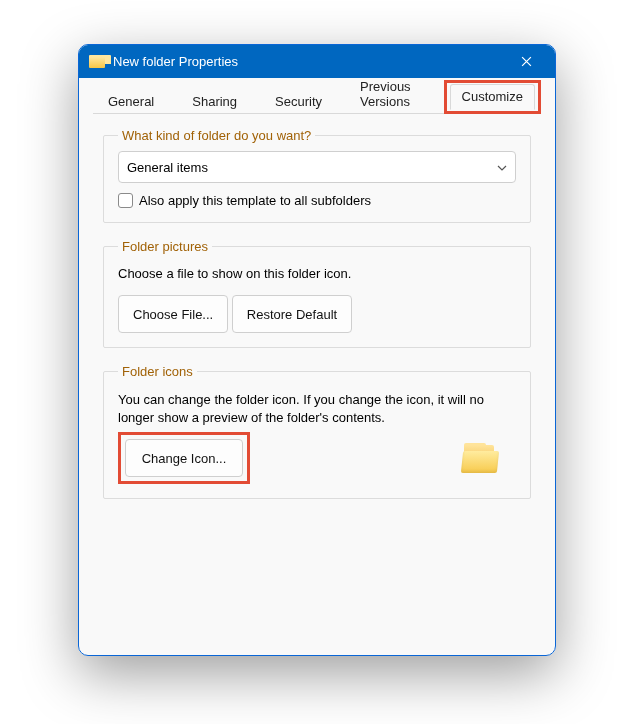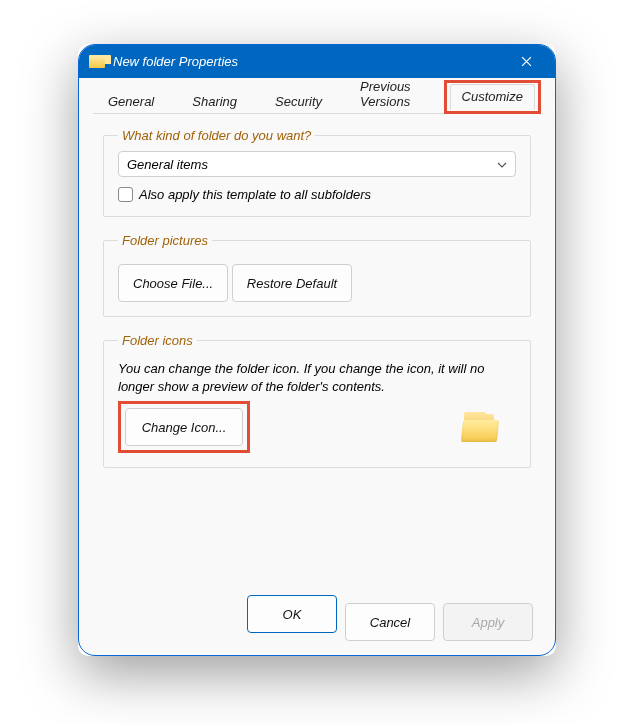--- a/index.html
+++ b/index.html
@@ -24,23 +24,22 @@
     pointer-events: none;
   }
   .window {
     position: absolute;
     left: 78px;
     top: 44px;
     width: 478px;
     height: 612px;
     background: #f9f9f9;
     border: 1px solid #0a66d6;
-    border-radius: 17px;
+    border-radius: 10px;
     overflow: hidden;
-    font-style: italic;
   }
   .titlebar {
     height: 33px;
     background: #0067c0;
     display: flex;
     align-items: center;
     padding: 0 6px 0 10px;
     color: #fff;
     font-size: 13px;
   }
@@ -113,21 +112,21 @@
   }
   fieldset.group > legend {
     padding: 0 4px;
     font-size: 13px;
     color: #a16207;
   }
   .label-line { margin: 4px 0 6px 0; }
 
   .select {
     width: 100%;
-    height: 26px;
+    height: 32px;
     border: 1px solid #cfcfcf;
     border-radius: 4px;
     background: #fff;
     display: flex;
     align-items: center;
     padding: 0 8px;
     justify-content: space-between;
     font-size: 13px;
   }
   .select .chev { color: #555; font-size: 11px; }
@@ -245,20 +244,21 @@
         </span>
       </div>
       <div class="checkbox-row">
         <div class="chk"></div>
         <span>Also apply this template to all subfolders</span>
       </div>
     </fieldset>
 
     <fieldset class="group">
       <legend>Folder pictures</legend>
+      <div class="label-line">Choose a file to show on this folder icon.</div>
       <div class="btn">
         <span>Choose File...</span>
       </div>
       <div class="btn">
         <span>Restore Default</span>
       </div>
     </fieldset>
 
     <fieldset class="group">
       <legend>Folder icons</legend>
@@ -272,26 +272,15 @@
         <div class="big-folder">
           <div class="tab"></div>
             <div class="back"></div>
             <div class="front"></div>
         </div>
       </div>
     </fieldset>
 
     <div class="spacer-flex"></div>
 
-    <div class="footer">
-      <div class="btn primary">
-        <span>OK</span>
-      </div>
-      <div class="btn">
-        <span>Cancel</span>
-      </div>
-      <div class="btn disabled">
-        <span>Apply</span>
-      </div>
-    </div>
 
   </div>
 </div>
 
 </body></html>

